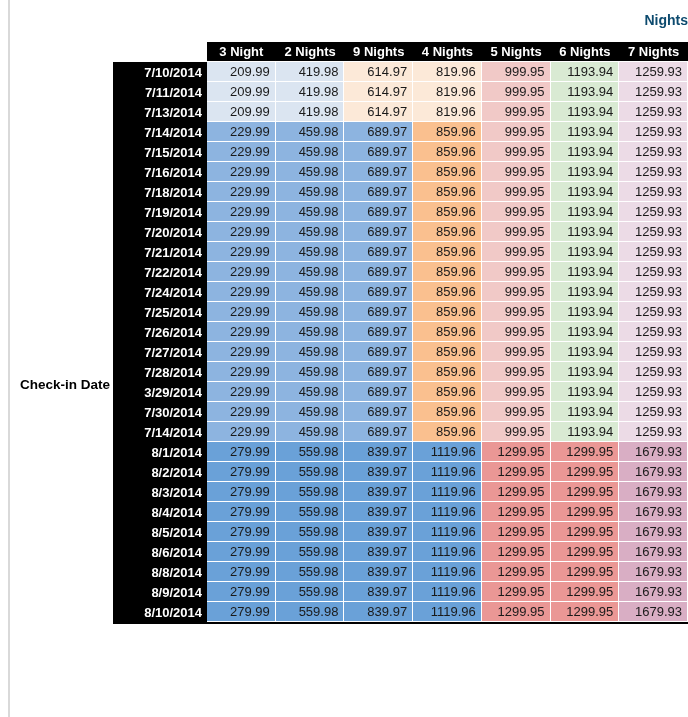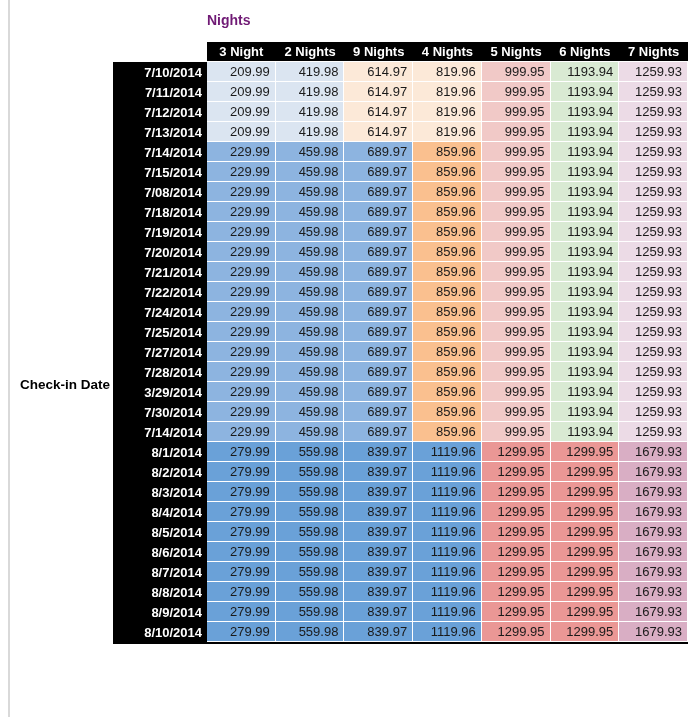--- a/index.html
+++ b/index.html
@@ -9,21 +9,21 @@
     position:relative;
     overflow:hidden;
     font-family:"Liberation Sans", sans-serif;
   }
   .edge-line {
     position:absolute; left:8px; top:0; width:2px; height:717px;
     background:#d9d9d9;
   }
   .nights-title {
     position:absolute; left:207px; top:12px; width:481px;
-    text-align:left; font-weight:bold; font-size:14px; color:#701a75;
+    text-align:right; font-weight:bold; font-size:14px; color:#0c4a6e;
   }
   .checkin-label {
     position:absolute; left:6px; top:375px; width:104px; height:20px;
     line-height:20px; text-align:right;
     font-weight:bold; font-size:13.5px; color:#000; white-space:nowrap;
   }
   .table-wrap {
     position:absolute; left:113px; top:42px;
     border-right:2px solid #000;
     border-bottom:2px solid #000;
@@ -102,30 +102,20 @@
           <th class="date-cell">7/11/2014</th>
           <td class="price-cell" style="background: rgb(219, 229, 241);">209.99</td>
           <td class="price-cell" style="background: rgb(219, 229, 241);">419.98</td>
           <td class="price-cell" style="background: rgb(252, 233, 216);">614.97</td>
           <td class="price-cell" style="background: rgb(252, 233, 216);">819.96</td>
           <td class="price-cell" style="background: rgb(241, 201, 199);">999.95</td>
           <td class="price-cell" style="background: rgb(217, 234, 211);">1193.94</td>
           <td class="price-cell" style="background: rgb(236, 219, 230);">1259.93</td>
         </tr>
         <tr>
-          <th class="date-cell">7/12/2014</th>
-          <td class="price-cell" style="background: rgb(219, 229, 241);">209.99</td>
-          <td class="price-cell" style="background: rgb(219, 229, 241);">419.98</td>
-          <td class="price-cell" style="background: rgb(252, 233, 216);">614.97</td>
-          <td class="price-cell" style="background: rgb(252, 233, 216);">819.96</td>
-          <td class="price-cell" style="background: rgb(241, 201, 199);">999.95</td>
-          <td class="price-cell" style="background: rgb(217, 234, 211);">1193.94</td>
-          <td class="price-cell" style="background: rgb(236, 219, 230);">1259.93</td>
-        </tr>
-        <tr>
           <th class="date-cell">7/13/2014</th>
           <td class="price-cell" style="background: rgb(219, 229, 241);">209.99</td>
           <td class="price-cell" style="background: rgb(219, 229, 241);">419.98</td>
           <td class="price-cell" style="background: rgb(252, 233, 216);">614.97</td>
           <td class="price-cell" style="background: rgb(252, 233, 216);">819.96</td>
           <td class="price-cell" style="background: rgb(241, 201, 199);">999.95</td>
           <td class="price-cell" style="background: rgb(217, 234, 211);">1193.94</td>
           <td class="price-cell" style="background: rgb(236, 219, 230);">1259.93</td>
         </tr>
         <tr>
@@ -142,21 +132,21 @@
           <th class="date-cell">7/15/2014</th>
           <td class="price-cell" style="background: rgb(141, 180, 224);">229.99</td>
           <td class="price-cell" style="background: rgb(141, 180, 224);">459.98</td>
           <td class="price-cell" style="background: rgb(141, 180, 224);">689.97</td>
           <td class="price-cell" style="background: rgb(250, 192, 143);">859.96</td>
           <td class="price-cell" style="background: rgb(241, 201, 199);">999.95</td>
           <td class="price-cell" style="background: rgb(217, 234, 211);">1193.94</td>
           <td class="price-cell" style="background: rgb(236, 219, 230);">1259.93</td>
         </tr>
         <tr>
-          <th class="date-cell">7/08/2014</th>
+          <th class="date-cell">7/16/2014</th>
           <td class="price-cell" style="background: rgb(141, 180, 224);">229.99</td>
           <td class="price-cell" style="background: rgb(141, 180, 224);">459.98</td>
           <td class="price-cell" style="background: rgb(141, 180, 224);">689.97</td>
           <td class="price-cell" style="background: rgb(250, 192, 143);">859.96</td>
           <td class="price-cell" style="background: rgb(241, 201, 199);">999.95</td>
           <td class="price-cell" style="background: rgb(217, 234, 211);">1193.94</td>
           <td class="price-cell" style="background: rgb(236, 219, 230);">1259.93</td>
         </tr>
         <tr>
           <th class="date-cell">7/18/2014</th>
@@ -222,20 +212,30 @@
           <th class="date-cell">7/25/2014</th>
           <td class="price-cell" style="background: rgb(141, 180, 224);">229.99</td>
           <td class="price-cell" style="background: rgb(141, 180, 224);">459.98</td>
           <td class="price-cell" style="background: rgb(141, 180, 224);">689.97</td>
           <td class="price-cell" style="background: rgb(250, 192, 143);">859.96</td>
           <td class="price-cell" style="background: rgb(241, 201, 199);">999.95</td>
           <td class="price-cell" style="background: rgb(217, 234, 211);">1193.94</td>
           <td class="price-cell" style="background: rgb(236, 219, 230);">1259.93</td>
         </tr>
         <tr>
+          <th class="date-cell">7/26/2014</th>
+          <td class="price-cell" style="background: rgb(141, 180, 224);">229.99</td>
+          <td class="price-cell" style="background: rgb(141, 180, 224);">459.98</td>
+          <td class="price-cell" style="background: rgb(141, 180, 224);">689.97</td>
+          <td class="price-cell" style="background: rgb(250, 192, 143);">859.96</td>
+          <td class="price-cell" style="background: rgb(241, 201, 199);">999.95</td>
+          <td class="price-cell" style="background: rgb(217, 234, 211);">1193.94</td>
+          <td class="price-cell" style="background: rgb(236, 219, 230);">1259.93</td>
+        </tr>
+        <tr>
           <th class="date-cell">7/27/2014</th>
           <td class="price-cell" style="background: rgb(141, 180, 224);">229.99</td>
           <td class="price-cell" style="background: rgb(141, 180, 224);">459.98</td>
           <td class="price-cell" style="background: rgb(141, 180, 224);">689.97</td>
           <td class="price-cell" style="background: rgb(250, 192, 143);">859.96</td>
           <td class="price-cell" style="background: rgb(241, 201, 199);">999.95</td>
           <td class="price-cell" style="background: rgb(217, 234, 211);">1193.94</td>
           <td class="price-cell" style="background: rgb(236, 219, 230);">1259.93</td>
         </tr>
         <tr>
@@ -323,30 +323,20 @@
           <td class="price-cell" style="background: rgb(106, 161, 216);">279.99</td>
           <td class="price-cell" style="background: rgb(106, 161, 216);">559.98</td>
           <td class="price-cell" style="background: rgb(106, 161, 216);">839.97</td>
           <td class="price-cell" style="background: rgb(106, 161, 216);">1119.96</td>
           <td class="price-cell" style="background: rgb(234, 151, 149);">1299.95</td>
           <td class="price-cell" style="background: rgb(234, 151, 149);">1299.95</td>
           <td class="price-cell" style="background: rgb(217, 174, 196);">1679.93</td>
         </tr>
         <tr>
           <th class="date-cell">8/6/2014</th>
-          <td class="price-cell" style="background: rgb(106, 161, 216);">279.99</td>
-          <td class="price-cell" style="background: rgb(106, 161, 216);">559.98</td>
-          <td class="price-cell" style="background: rgb(106, 161, 216);">839.97</td>
-          <td class="price-cell" style="background: rgb(106, 161, 216);">1119.96</td>
-          <td class="price-cell" style="background: rgb(234, 151, 149);">1299.95</td>
-          <td class="price-cell" style="background: rgb(234, 151, 149);">1299.95</td>
-          <td class="price-cell" style="background: rgb(217, 174, 196);">1679.93</td>
-        </tr>
-        <tr>
-          <th class="date-cell">8/7/2014</th>
           <td class="price-cell" style="background: rgb(106, 161, 216);">279.99</td>
           <td class="price-cell" style="background: rgb(106, 161, 216);">559.98</td>
           <td class="price-cell" style="background: rgb(106, 161, 216);">839.97</td>
           <td class="price-cell" style="background: rgb(106, 161, 216);">1119.96</td>
           <td class="price-cell" style="background: rgb(234, 151, 149);">1299.95</td>
           <td class="price-cell" style="background: rgb(234, 151, 149);">1299.95</td>
           <td class="price-cell" style="background: rgb(217, 174, 196);">1679.93</td>
         </tr>
         <tr>
           <th class="date-cell">8/8/2014</th>

